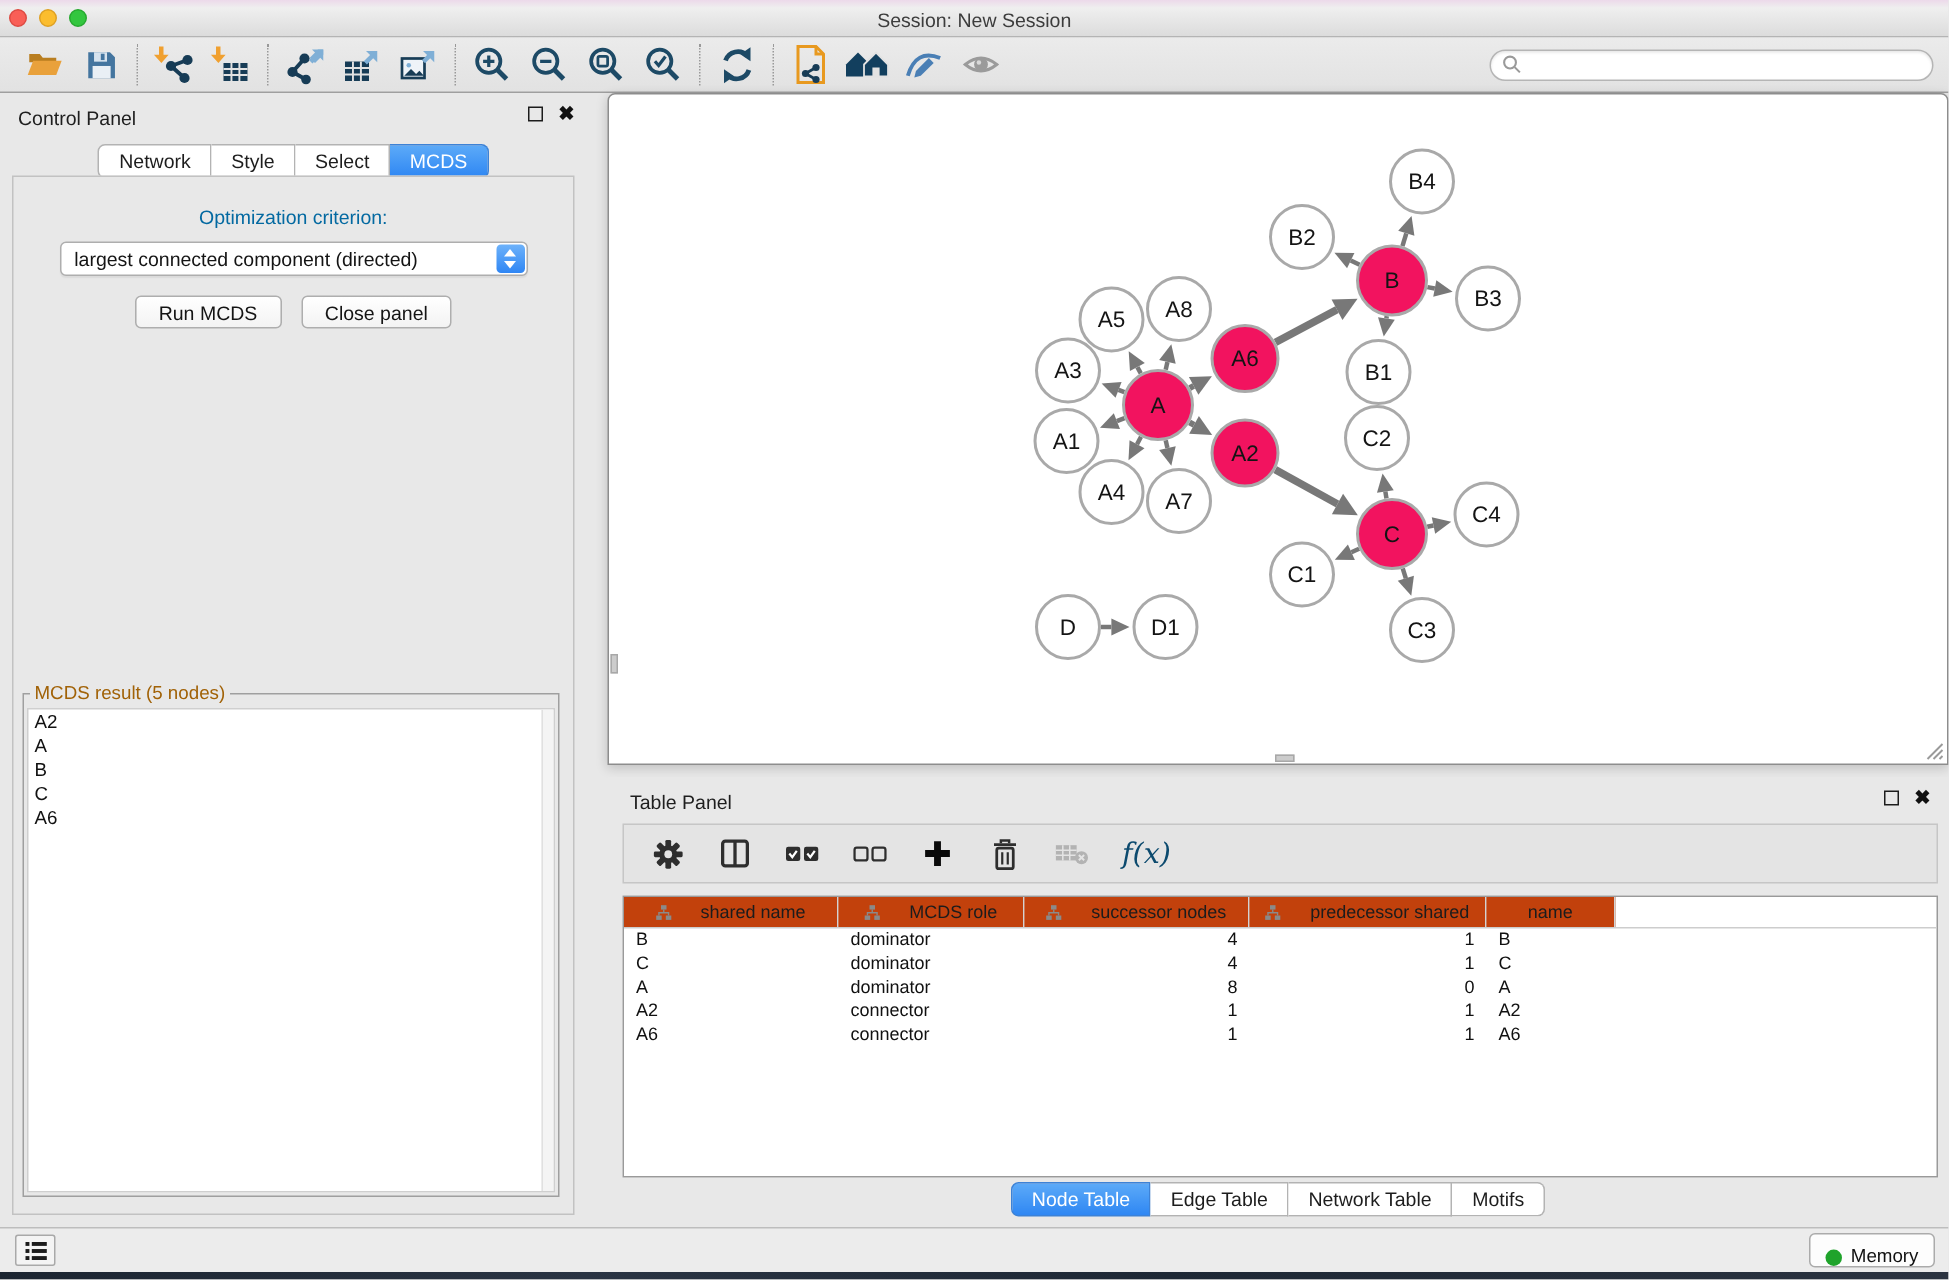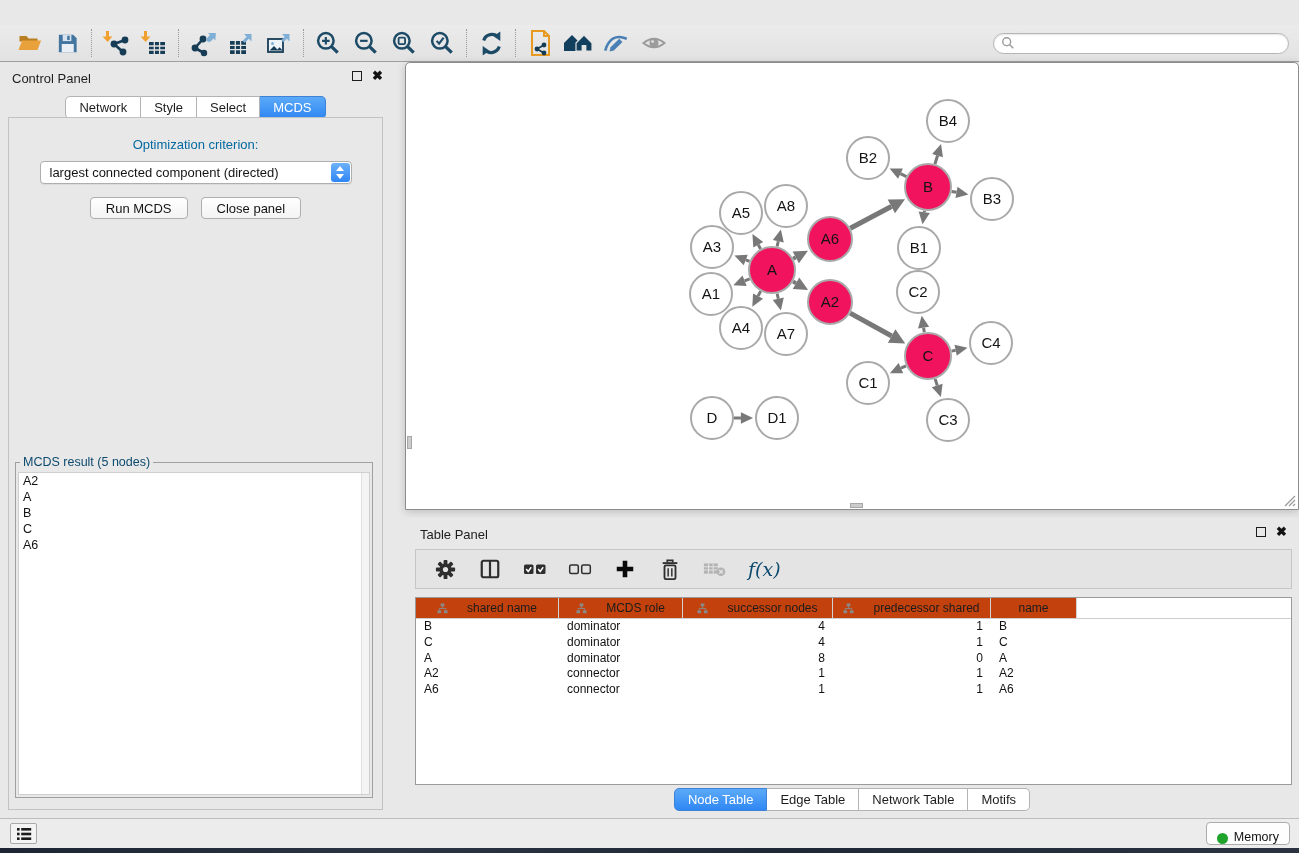--- a/index.html
+++ b/index.html
@@ -57,21 +57,21 @@
   .tri-up { width:0; height:0; border-left:4px solid transparent; border-right:4px solid transparent;
     border-bottom:5px solid #fff; }
   .tri-dn { width:0; height:0; border-left:4px solid transparent; border-right:4px solid transparent;
     border-top:5px solid #fff; }
   .btn-row { display:flex; justify-content:center; gap:13px; margin-top:13px; }
   .mac-btn { background:linear-gradient(#ffffff,#f3f3f3); border:1px solid #aeaeae; border-radius:4px;
     font-size:13px; color:#141414; padding:2px 15px; height:22px; font-family:inherit; }
 
   .mcds-fieldset { position:absolute; left:6px; right:9px; top:337px; height:343px;
     border:1px solid #9f9f9f; }
-  .mcds-fieldset legend { font-size:12.5px; color:#0c4a6e; margin-left:4px; padding:0 3px; }
+  .mcds-fieldset legend { font-size:12.5px; color:#a16207; margin-left:4px; padding:0 3px; }
   .mcds-list { position:absolute; left:2px; right:2px; top:3px; bottom:2px; background:#fff;
     border:1px solid #cfcfcf; overflow:hidden; }
   .mcds-scroll { position:absolute; right:0; top:0; bottom:0; width:8px; background:#f4f4f4;
     border-left:1px solid #e0e0e0; }
   .mcds-item { font-size:12.5px; color:#111; line-height:16px; padding-left:4px; }
 
   
   .net-window { position:absolute; left:405px; top:62px; width:894px; height:448px;
     border:1px solid #8d8d8d; border-radius:5px 5px 0 0; background:#fff;
     box-shadow:0 2px 8px rgba(0,0,0,.18); }
@@ -111,20 +111,28 @@
   .mem-dot { width:11px; height:11px; border-radius:50%; background:#1fa32b; }
   .memory-btn span { font-size:12.5px; color:#111; }
   .bottom-strip { position:absolute; left:0; right:0; top:848px; height:5px;
     background:linear-gradient(90deg,#1c2531,#2a3443 30%,#1e2835 60%,#2b3340); }
 </style>
 </head>
 <body>
 
 <div id="app">
 
+  <div class="titlebar">
+    <div class="title">Session: New Session</div>
+    <div class="traffic">
+      <div class="tl red"></div>
+      <div class="tl yellow"></div>
+      <div class="tl green"></div>
+    </div>
+  </div>
 
   <div class="toolbar">
     <div class="tb-btn">
       <svg width="27" height="26" viewBox="0 0 26 26">
         <path d="M3 6 h7 l2 2.5 h9 v3 H3z" fill="#b97e20"></path>
         <path d="M2 20 L5.6 10.5 h19 L21 20z" fill="#e9a13b"></path>
       </svg>
     </div>
     <div class="tb-btn">
       <svg width="25" height="25" viewBox="0 0 26 26">

